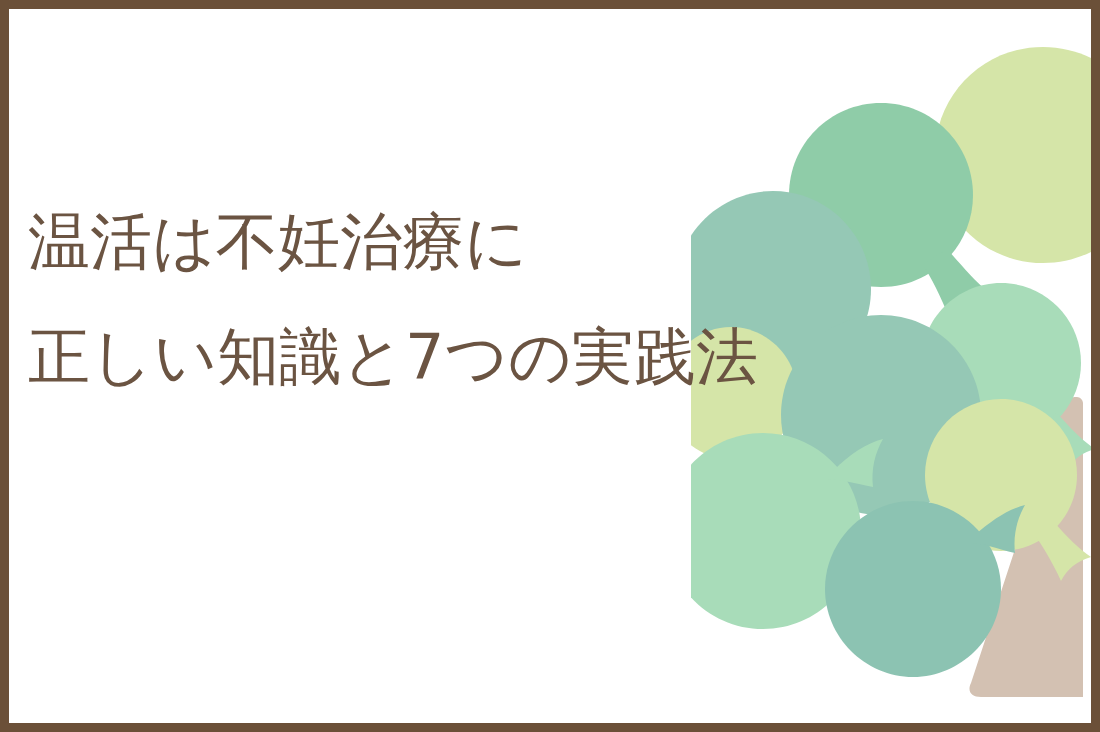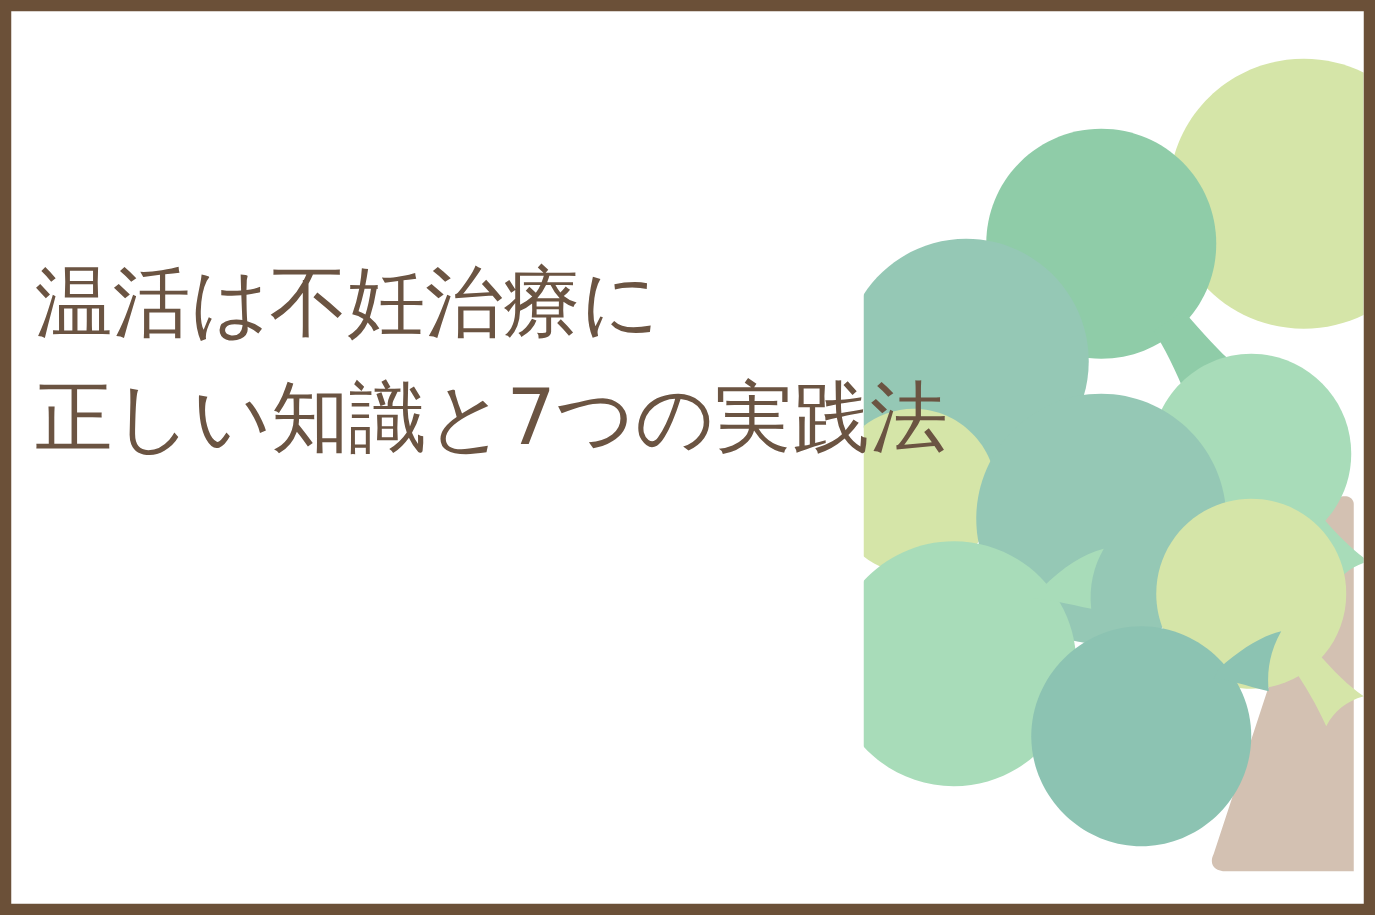--- a/index.html
+++ b/index.html
@@ -78,21 +78,21 @@
     font-size: 62px;
     line-height: 1.33;
     letter-spacing: 0.004em;
     white-space: nowrap;
     color: #6B5442;
   }
   .title-line.lead {
     letter-spacing: 0.002em;
   }
   .title-line.sub {
-    margin-top: 10px;
+    margin-top: 33px;
     letter-spacing: 0.002em;
   }
 </style>
 </head>
 <body>
 
 <div class="eyecatch">
 
   <div class="canvas">
 

